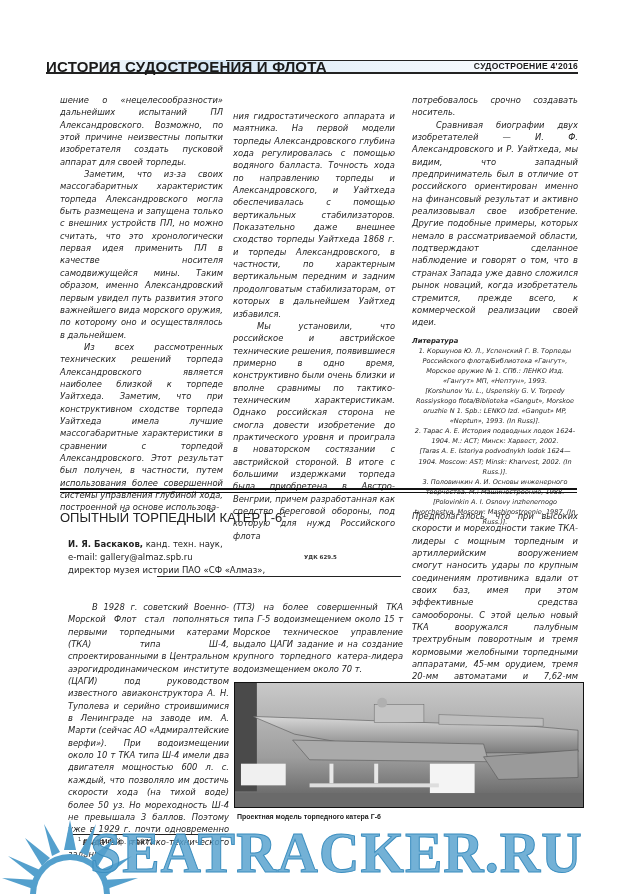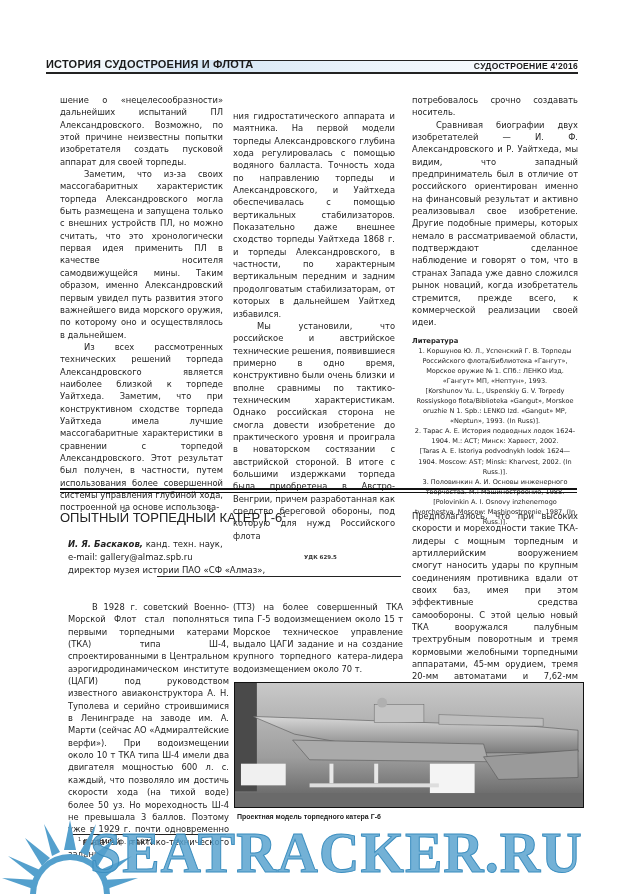--- a/index.html
+++ b/index.html
@@ -6,41 +6,41 @@
   body { width: 634px; height: 894px; position: relative; overflow: hidden;
          font-family: "DejaVu Sans", sans-serif; color: #1c1c1c; }
   .abs { position: absolute; }
   
   .hdr { left: 46px; top: 60px; width: 532px; height: 12px; }
   .hdr-grad { position: absolute; left: 0; top: 0; width: 100%; height: 12px;
               background: linear-gradient(to right, #ffffff 0%, #d6e7f5 30%, #eaf3fb 60%, #ffffff 100%); }
   .hdr-topline { position: absolute; left: 180px; right: 0; top: 0; height: 1px; background: #222; }
   .hdr-botline { position: absolute; left: 0; right: 0; top: 12px; height: 2px; background: #222; }
   .hdr-title { position: absolute; left: 0; top: -2px; font-family: "Liberation Sans", sans-serif;
-               font-weight: bold; font-size: 11px; letter-spacing: 0.2px; color: #1a1a1a; }
+               font-weight: bold; font-size: 15px; letter-spacing: 0.2px; color: #1a1a1a; }
   .hdr-journal { position: absolute; right: 0; top: 1px; font-family: "Liberation Sans", sans-serif;
                  font-weight: bold; font-size: 8.5px; letter-spacing: 0.3px; color: #1a1a1a; padding-left: 40px; }
   
-  .col { font-size: 8.35px; line-height: 12.35px; text-align: justify; color: #1e1e1e; }
+  .col { font-size: 8.35px; line-height: 12.35px; text-align: justify; color: #1e1e1e; font-style: italic; }
   .col p { margin: 0; }
   .col p.ind { text-indent: 24px; }
   .c1 { left: 60px; top: 94px; width: 163px; }
   .c2 { left: 233px; top: 110px; width: 162px; }
   .c3 { left: 412px; top: 94px; width: 166px; }
   .lit-title { font-weight: bold; font-size: 6.8px; margin-top: 7px; line-height: 10px; }
   .lit { font-size: 6.55px; line-height: 10.1px; text-align: center; }
   .lit div { margin: 0; }
   
   .dbl { height: 5px; border-top: 2.5px solid #111; border-bottom: 1px solid #111; box-sizing: border-box; }
   .r-top { left: 60px; top: 488px; width: 517px; }
   
   .a2-title { left: 60px; top: 510px; font-family: "Liberation Sans", sans-serif; font-size: 13px; color: #222; }
   .a2-title sup { font-size: 7px; vertical-align: super; }
   .byline { left: 68px; top: 538px; font-size: 8.5px; line-height: 13px; color: #222; }
-  .byline b { font-weight: bold; font-style: italic; }
+  .byline b { font-weight: bold; }
   .udk { left: 304px; top: 554px; font-size: 5.5px; font-weight: bold; color: #333; }
   .byline-rule { left: 157px; top: 576px; width: 244px; height: 1px; background: #222; }
   .c4 { left: 68px; top: 601px; width: 161px; }
   .c5 { left: 233px; top: 601px; width: 170px; }
   .c6 { left: 412px; top: 510px; width: 166px; }
   
   .photo { left: 234px; top: 682px; width: 350px; height: 126px; background: #3a3a3a; overflow: hidden;
            border: 1px solid #111; box-sizing: border-box; }
   .photo svg { width: 100%; height: 100%; display: block; }
   .caption { left: 237px; top: 813px; font-family: "Liberation Sans", sans-serif; font-weight: bold;

